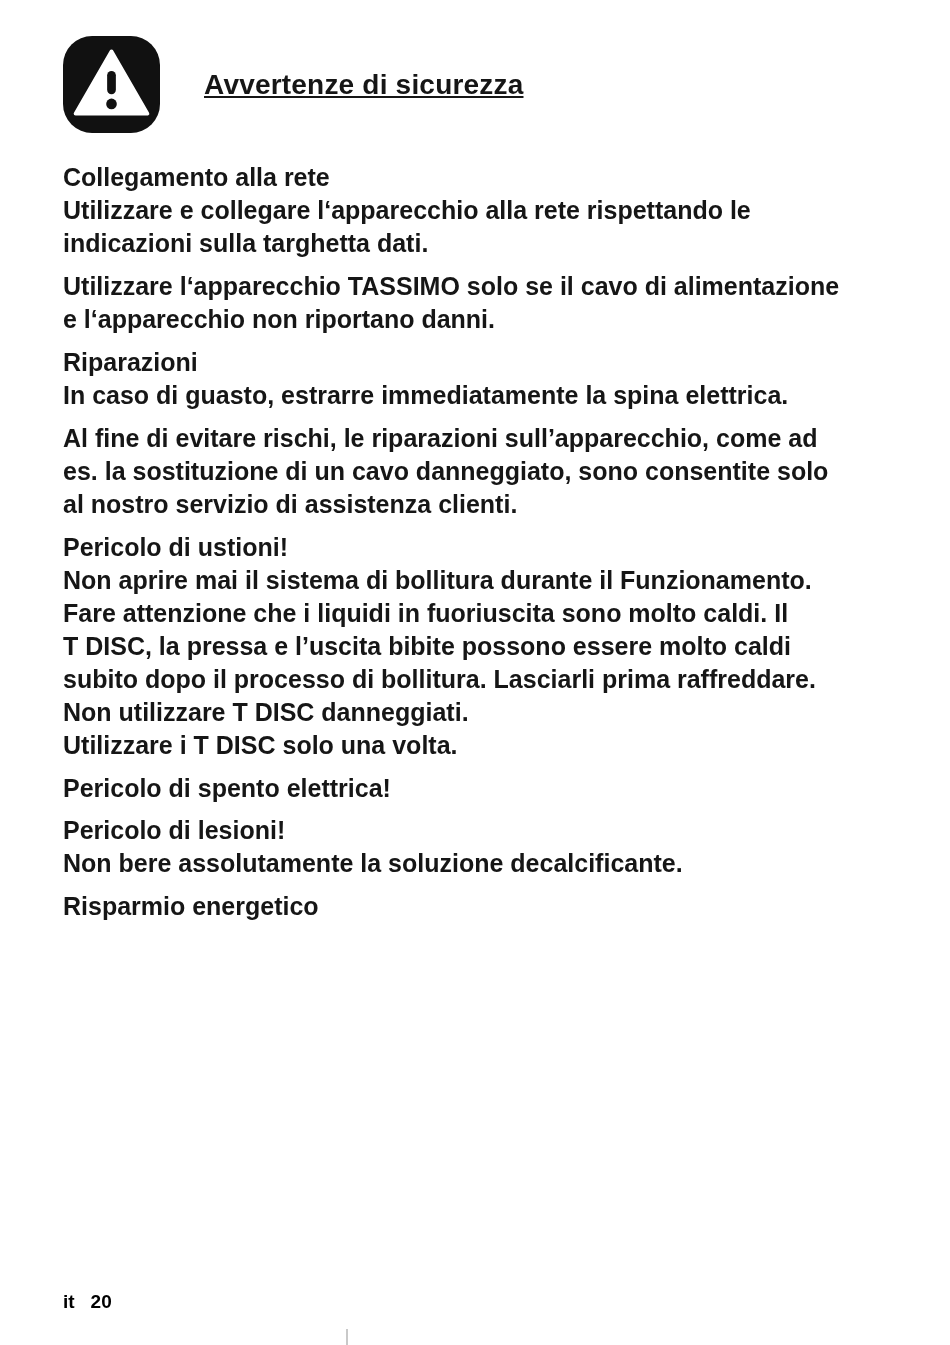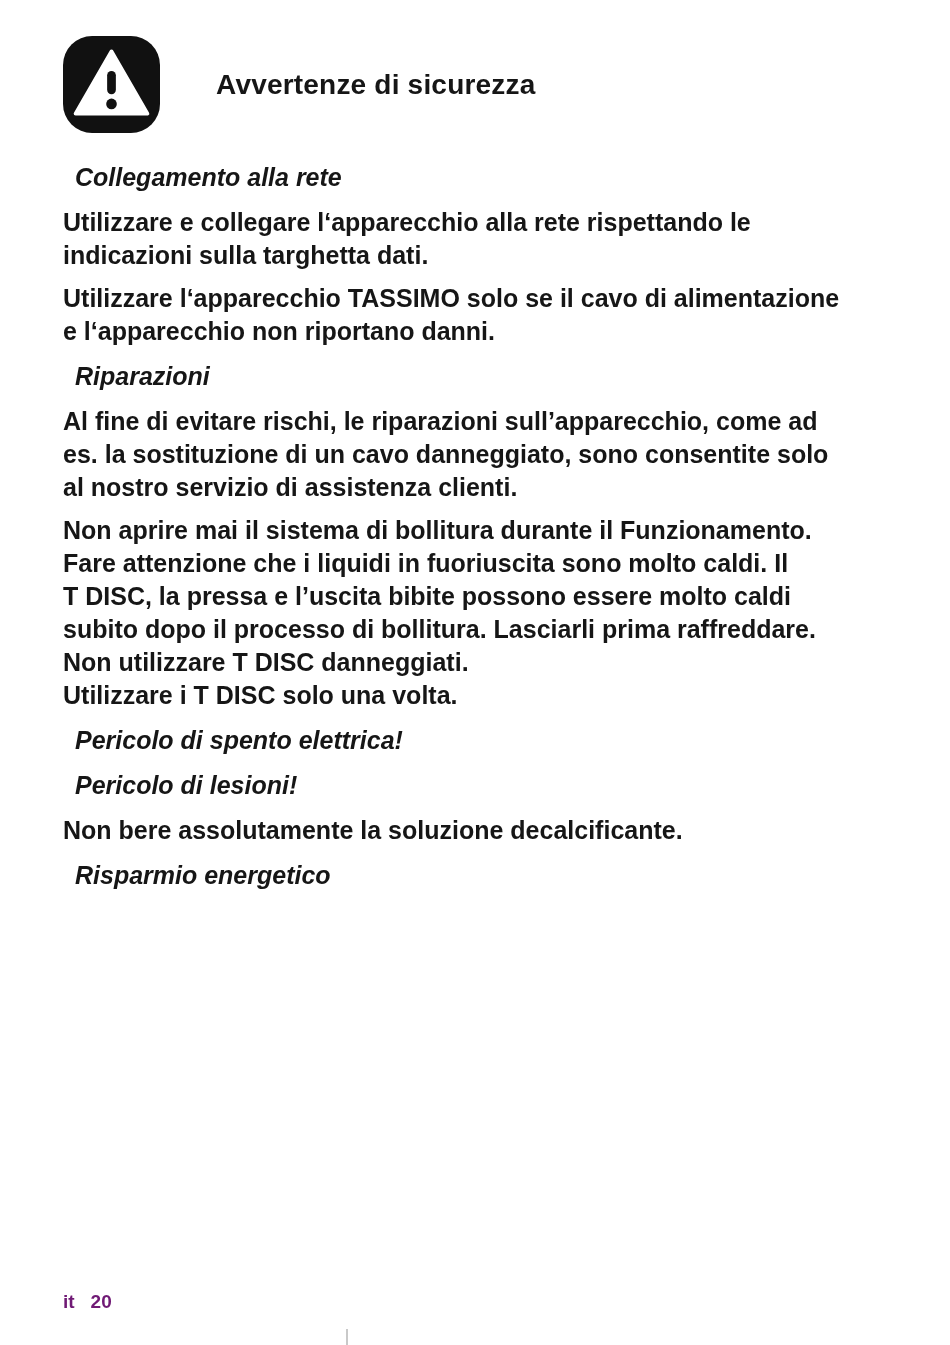--- a/index.html
+++ b/index.html
@@ -10,51 +10,51 @@
     background: #ffffff;
     box-sizing: border-box;
     padding: 36px 58px 0 63px;
     font-family: "Liberation Sans", sans-serif;
     color: #161616;
     overflow: hidden;
   }
   .header {
     display: flex;
     align-items: center;
-    gap: 56px;
+    gap: 44px;
     margin-bottom: 28px;
+    text-decoration: underline;
   }
   .warn-icon { width: 97px; height: 97px; flex: 0 0 auto; display: block; }
   .title {
     font-size: 28px;
     font-weight: bold;
     letter-spacing: 0.2px;
   }
   .section { margin-top: 9px; }
   .section-heading {
     font-size: 25px;
     font-weight: bold;
     line-height: 33px;
-    margin: 12px;
-    font-style: italic;
+    margin: 0;
   }
   .para {
     font-size: 25px;
     line-height: 33px;
     margin: 0 0 10px 0;
     white-space: pre-line;
     font-weight: bold;
   }
   .footer {
     position: absolute;
     left: 63px;
     bottom: 32px;
     font-size: 19px;
     font-weight: bold;
-    color: #701a75;
+    color: #000000;
   }
   .footer .lang { margin-right: 16px; }
   .crop-mark {
     position: absolute;
     left: 346px;
     bottom: 0;
     width: 2px;
     height: 16px;
     background: #c9c9c9;
   }
@@ -79,26 +79,28 @@
   <div class="section">
     <h2 class="section-heading">Collegamento alla rete</h2>
     <p class="para">Utilizzare e collegare l‘apparecchio alla rete rispettando le
 indicazioni sulla targhetta dati.</p>
     <p class="para">Utilizzare l‘apparecchio TASSIMO solo se il cavo di alimentazione
 e l‘apparecchio non riportano danni.</p>
   </div>
 
   <div class="section">
     <h2 class="section-heading">Riparazioni</h2>
+    <p class="para">In caso di guasto, estrarre immediatamente la spina elettrica.</p>
     <p class="para">Al fine di evitare rischi, le riparazioni sull’apparecchio, come ad
 es. la sostituzione di un cavo danneggiato, sono consentite solo
 al nostro servizio di assistenza clienti.</p>
   </div>
 
   <div class="section">
+    <h2 class="section-heading">Pericolo di ustioni!</h2>
     <p class="para">Non aprire mai il sistema di bollitura durante il Funzionamento.
 Fare attenzione che i liquidi in fuoriuscita sono molto caldi. Il
 T DISC, la pressa e l’uscita bibite possono essere molto caldi
 subito dopo il processo di bollitura. Lasciarli prima raffreddare.
 Non utilizzare T DISC danneggiati.
 Utilizzare i T DISC solo una volta.</p>
   </div>
 
   <div class="section">
     <h2 class="section-heading">Pericolo di spento elettrica!</h2>

